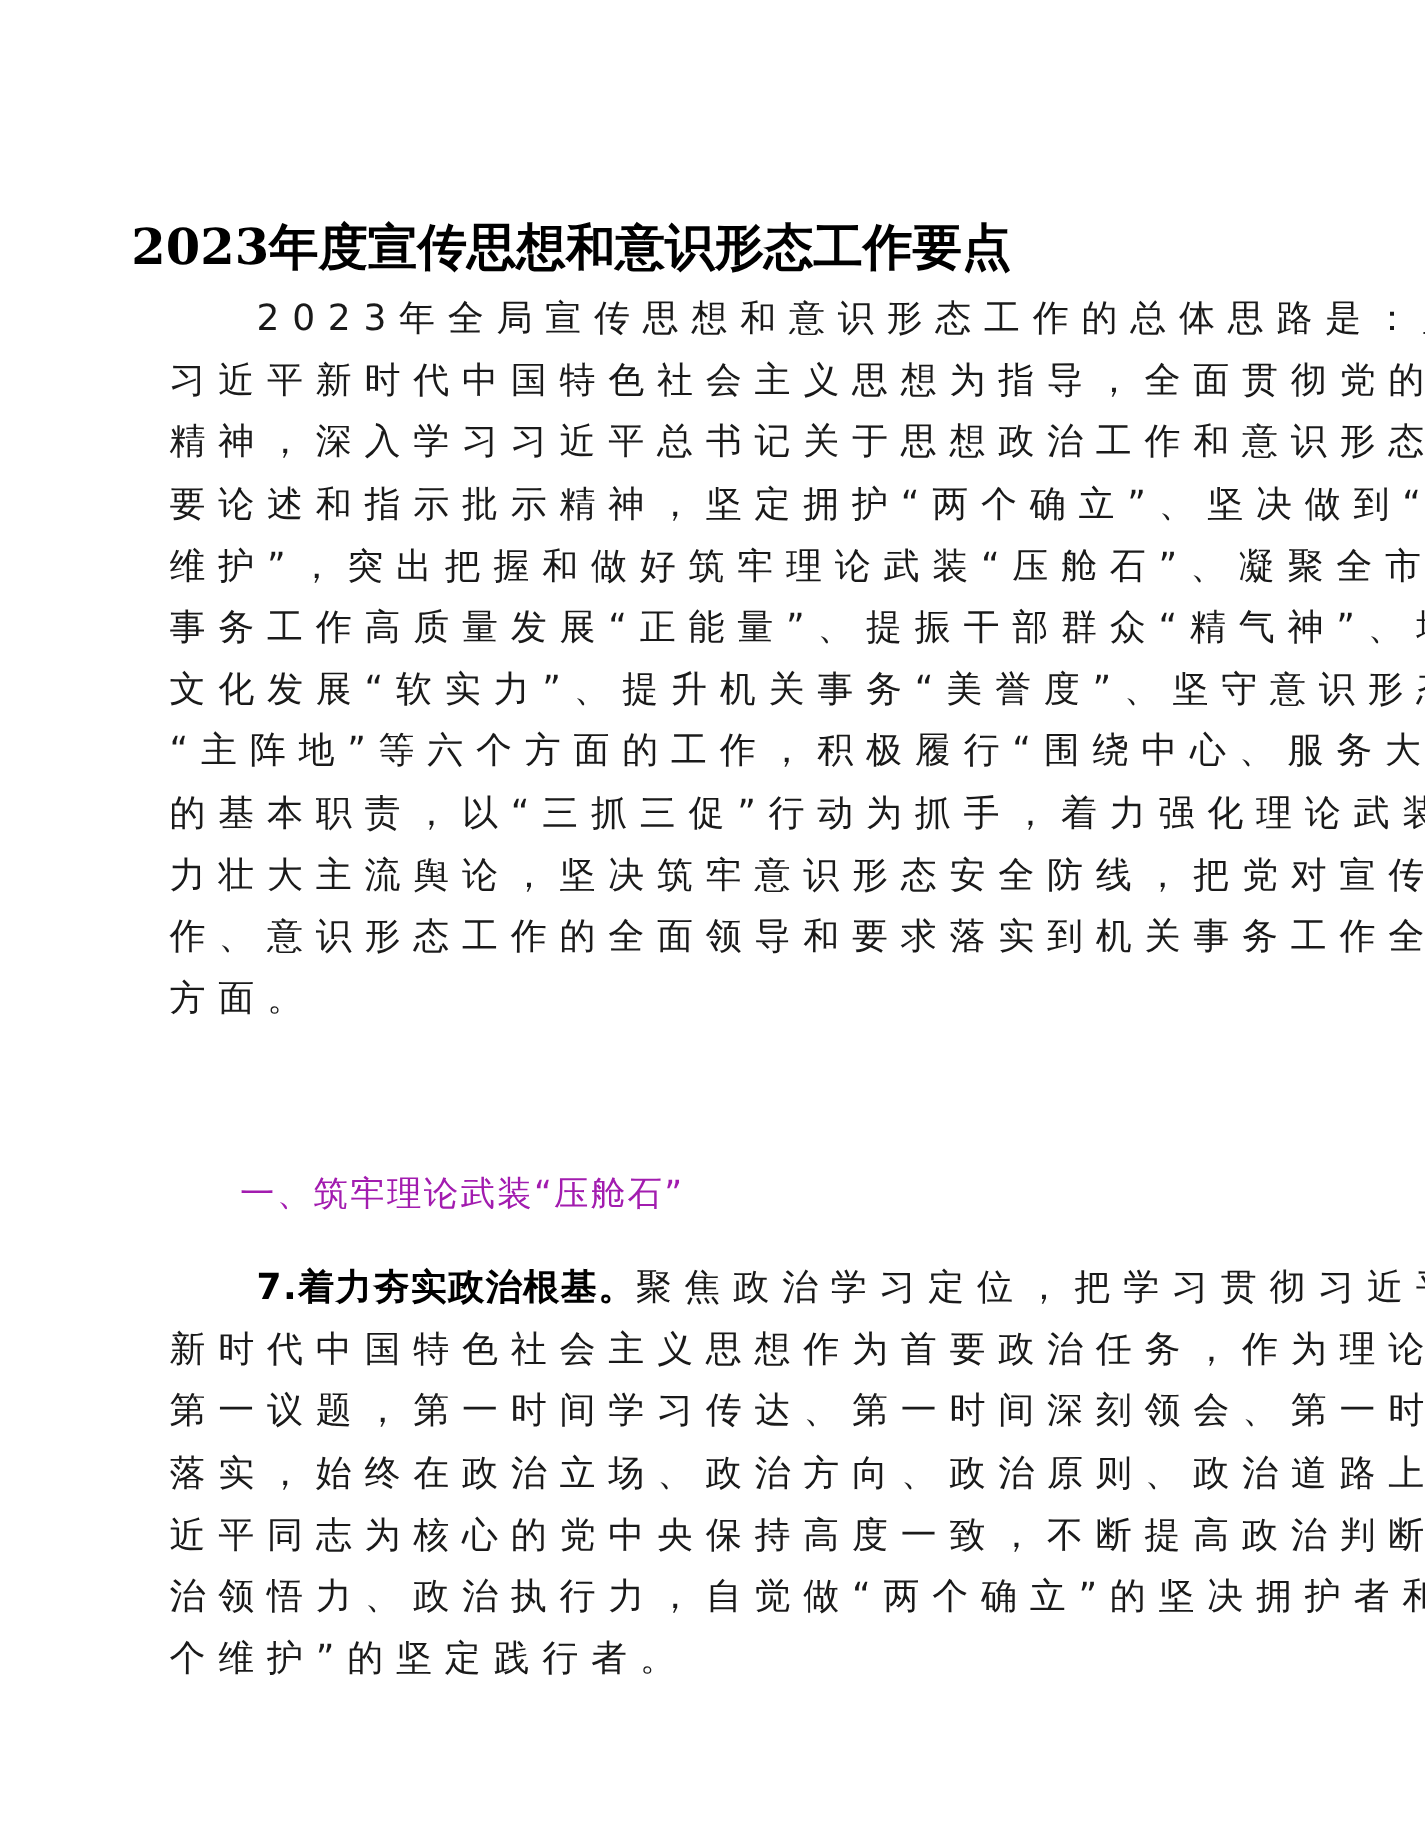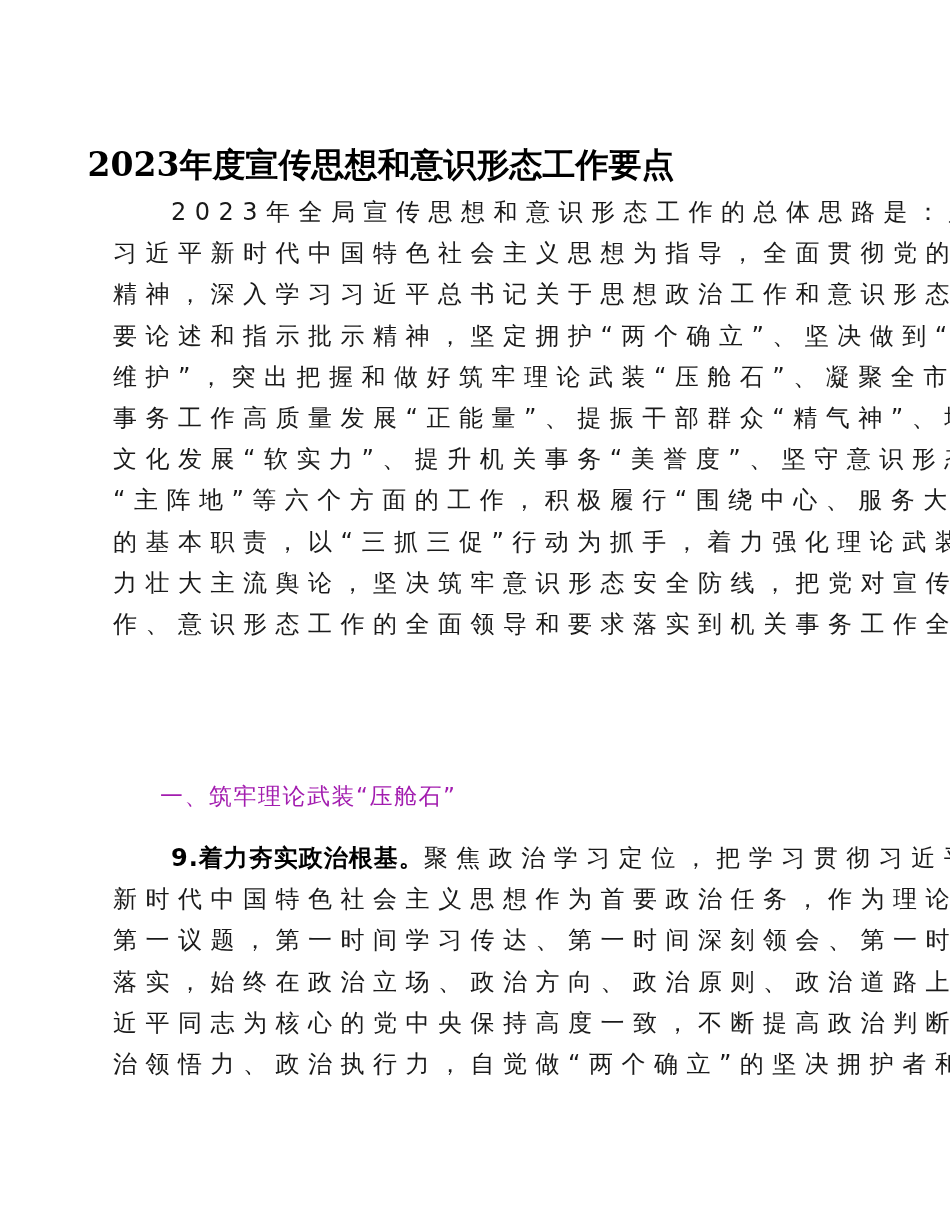--- a/index.html
+++ b/index.html
@@ -37,26 +37,28 @@
     <span class="line">习近平新时代中国特色社会主义思想为指导，全面贯彻党的XX大</span>
     <span class="line">精神，深入学习习近平总书记关于思想政治工作和意识形态领域重</span>
     <span class="line">要论述和指示批示精神，坚定拥护“两个确立”、坚决做到“两个</span>
     <span class="line">维护”，突出把握和做好筑牢理论武装“压舱石”、凝聚全市机关</span>
     <span class="line">事务工作高质量发展“正能量”、提振干部群众“精气神”、增强</span>
     <span class="line">文化发展“软实力”、提升机关事务“美誉度”、坚守意识形态</span>
     <span class="line">“主阵地”等六个方面的工作，积极履行“围绕中心、服务大局”</span>
     <span class="line">的基本职责，以“三抓三促”行动为抓手，着力强化理论武装、着</span>
     <span class="line">力壮大主流舆论，坚决筑牢意识形态安全防线，把党对宣传思想工</span>
     <span class="line">作、意识形态工作的全面领导和要求落实到机关事务工作全领域各</span>
+    <span class="line">方面。</span>
   </div>
 
   <div class="heading">一、筑牢理论武装“压舱石”</div>
 
   <div class="para" style="top:838px;">
-    <span class="line indent"><span class="bold-lead">9.着力夯实政治根基。</span><span>聚焦政治学习定位，把学习贯彻习近平</span></span>
+    <span class="line indent"><span class="bold-lead">7.着力夯实政治根基。</span><span>聚焦政治学习定位，把学习贯彻习近平</span></span>
     <span class="line">新时代中国特色社会主义思想作为首要政治任务，作为理论学习的</span>
     <span class="line">第一议题，第一时间学习传达、第一时间深刻领会、第一时间贯彻</span>
     <span class="line">落实，始终在政治立场、政治方向、政治原则、政治道路上同以习</span>
     <span class="line">近平同志为核心的党中央保持高度一致，不断提高政治判断力、政</span>
     <span class="line">治领悟力、政治执行力，自觉做“两个确立”的坚决拥护者和“两</span>
+    <span class="line">个维护”的坚定践行者。</span>
   </div>
 
 </div>
 
 </body></html>

